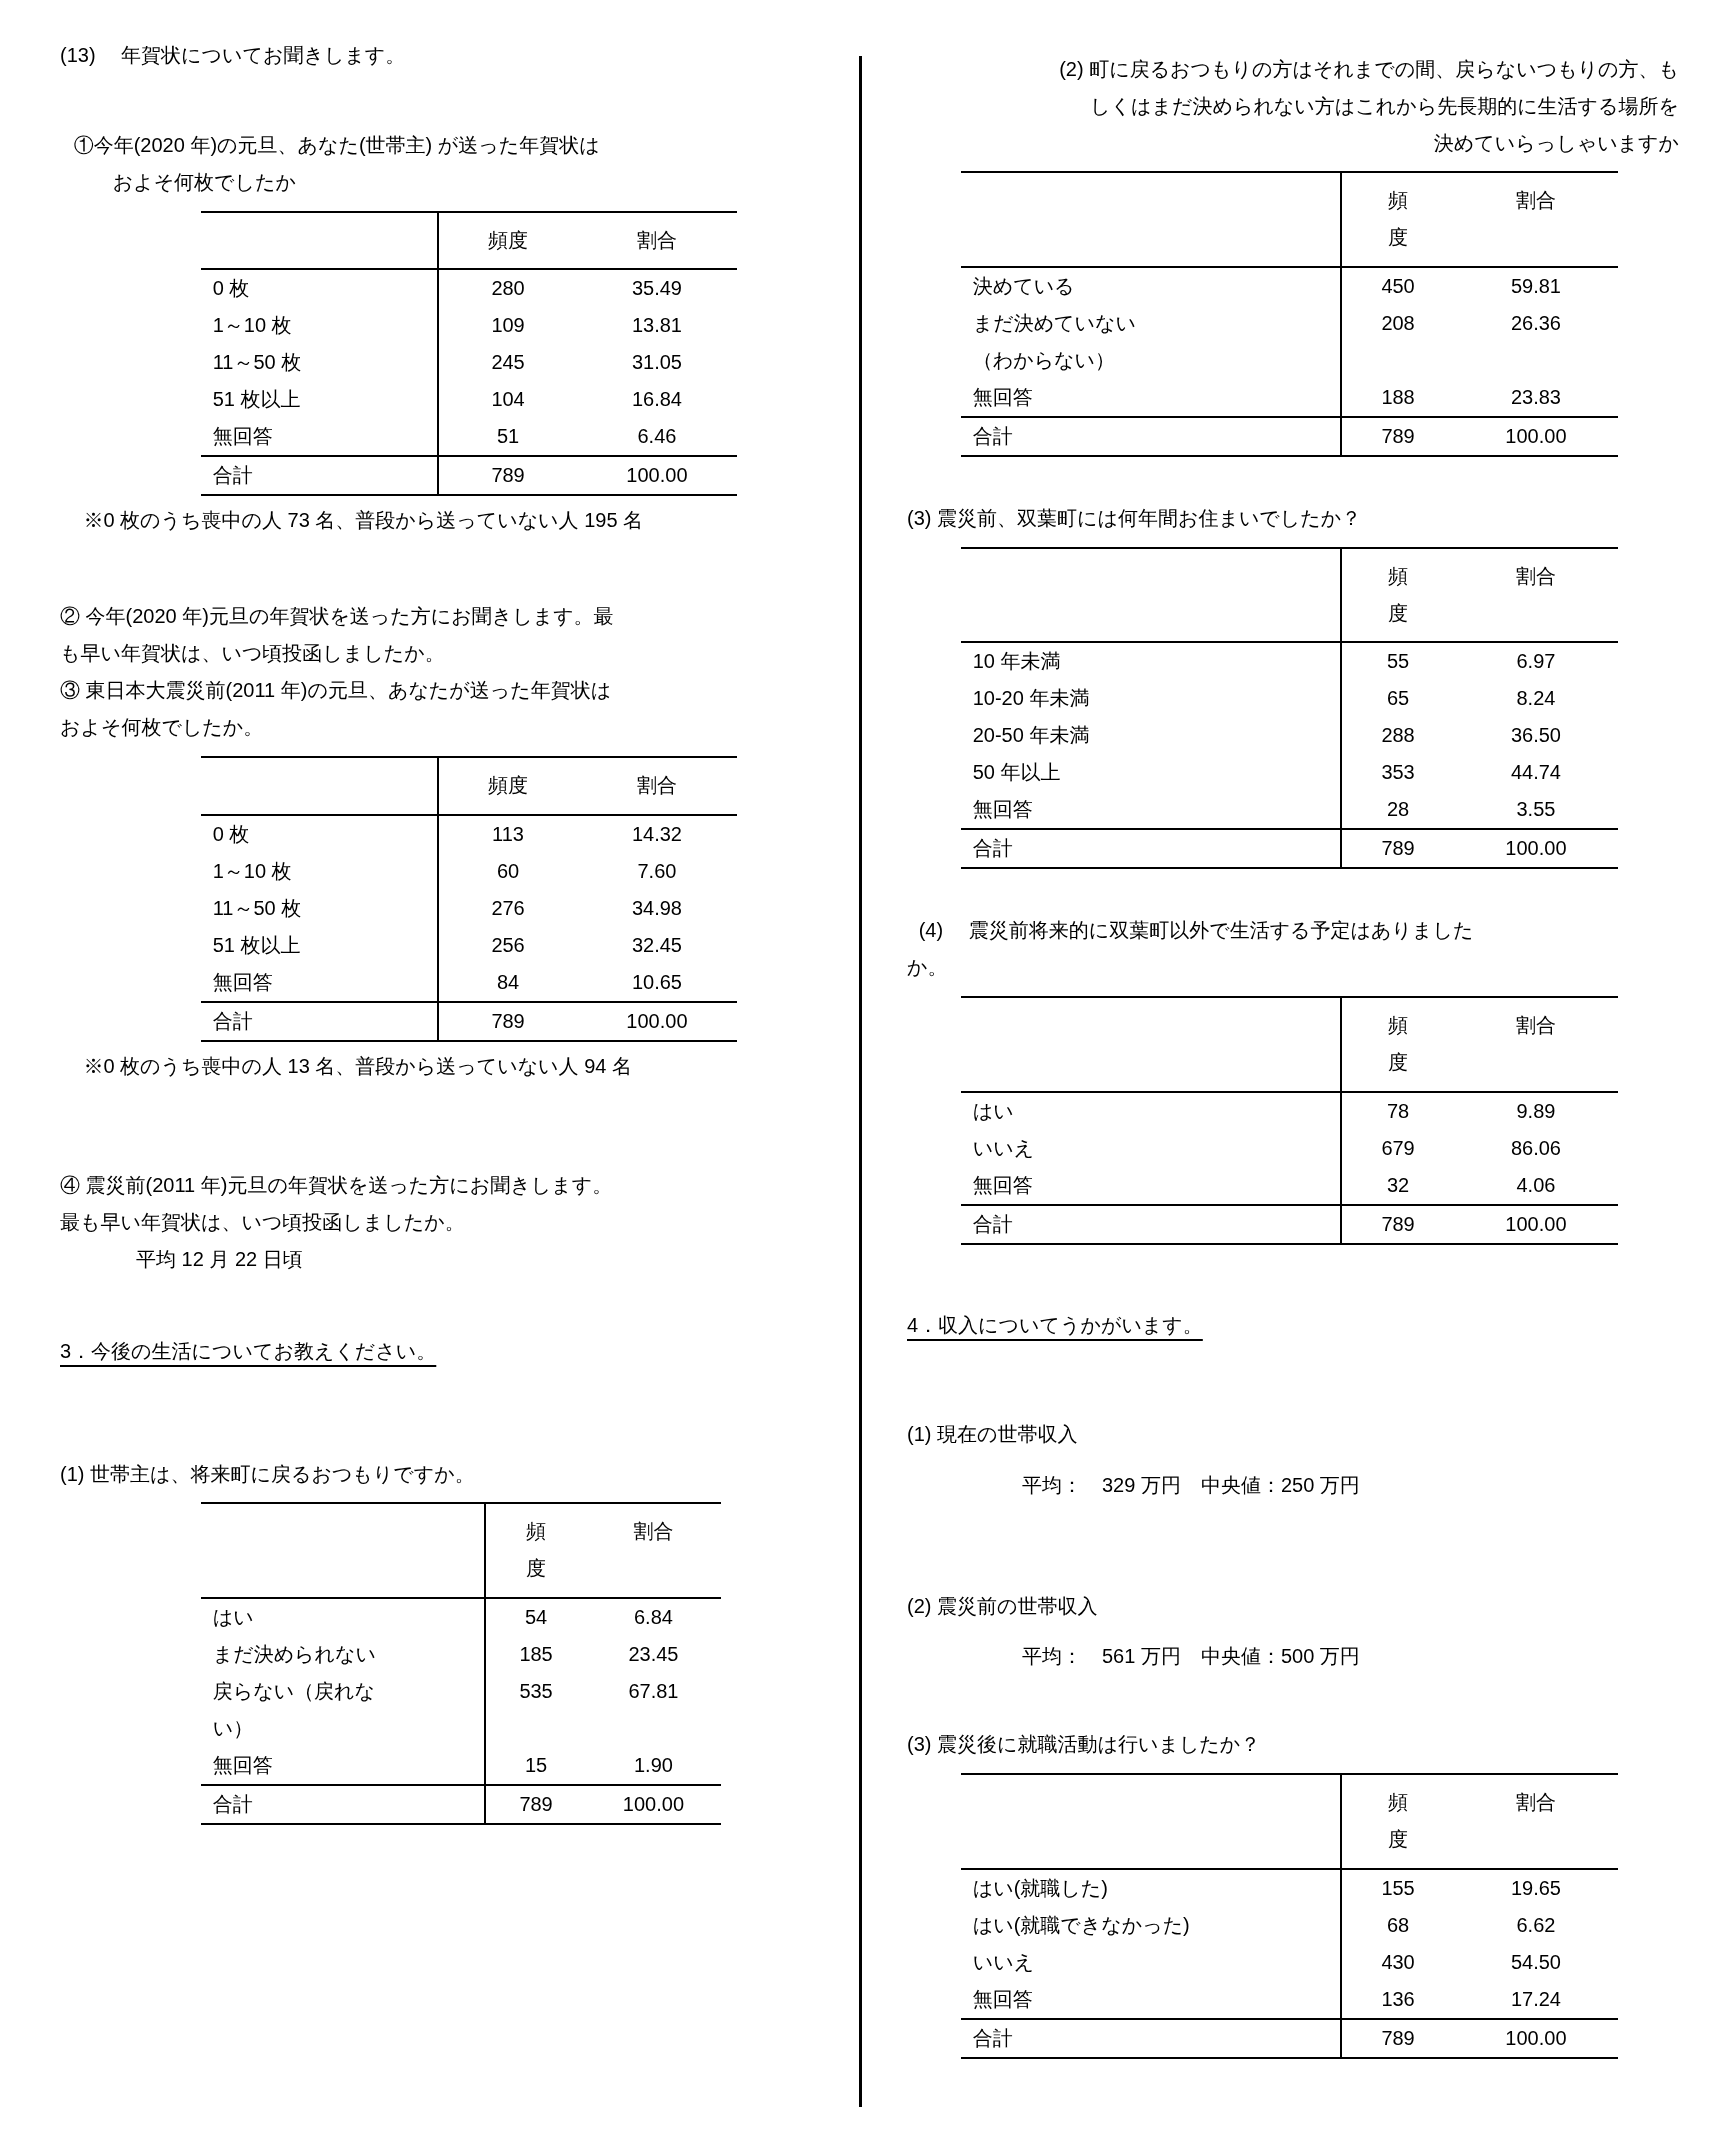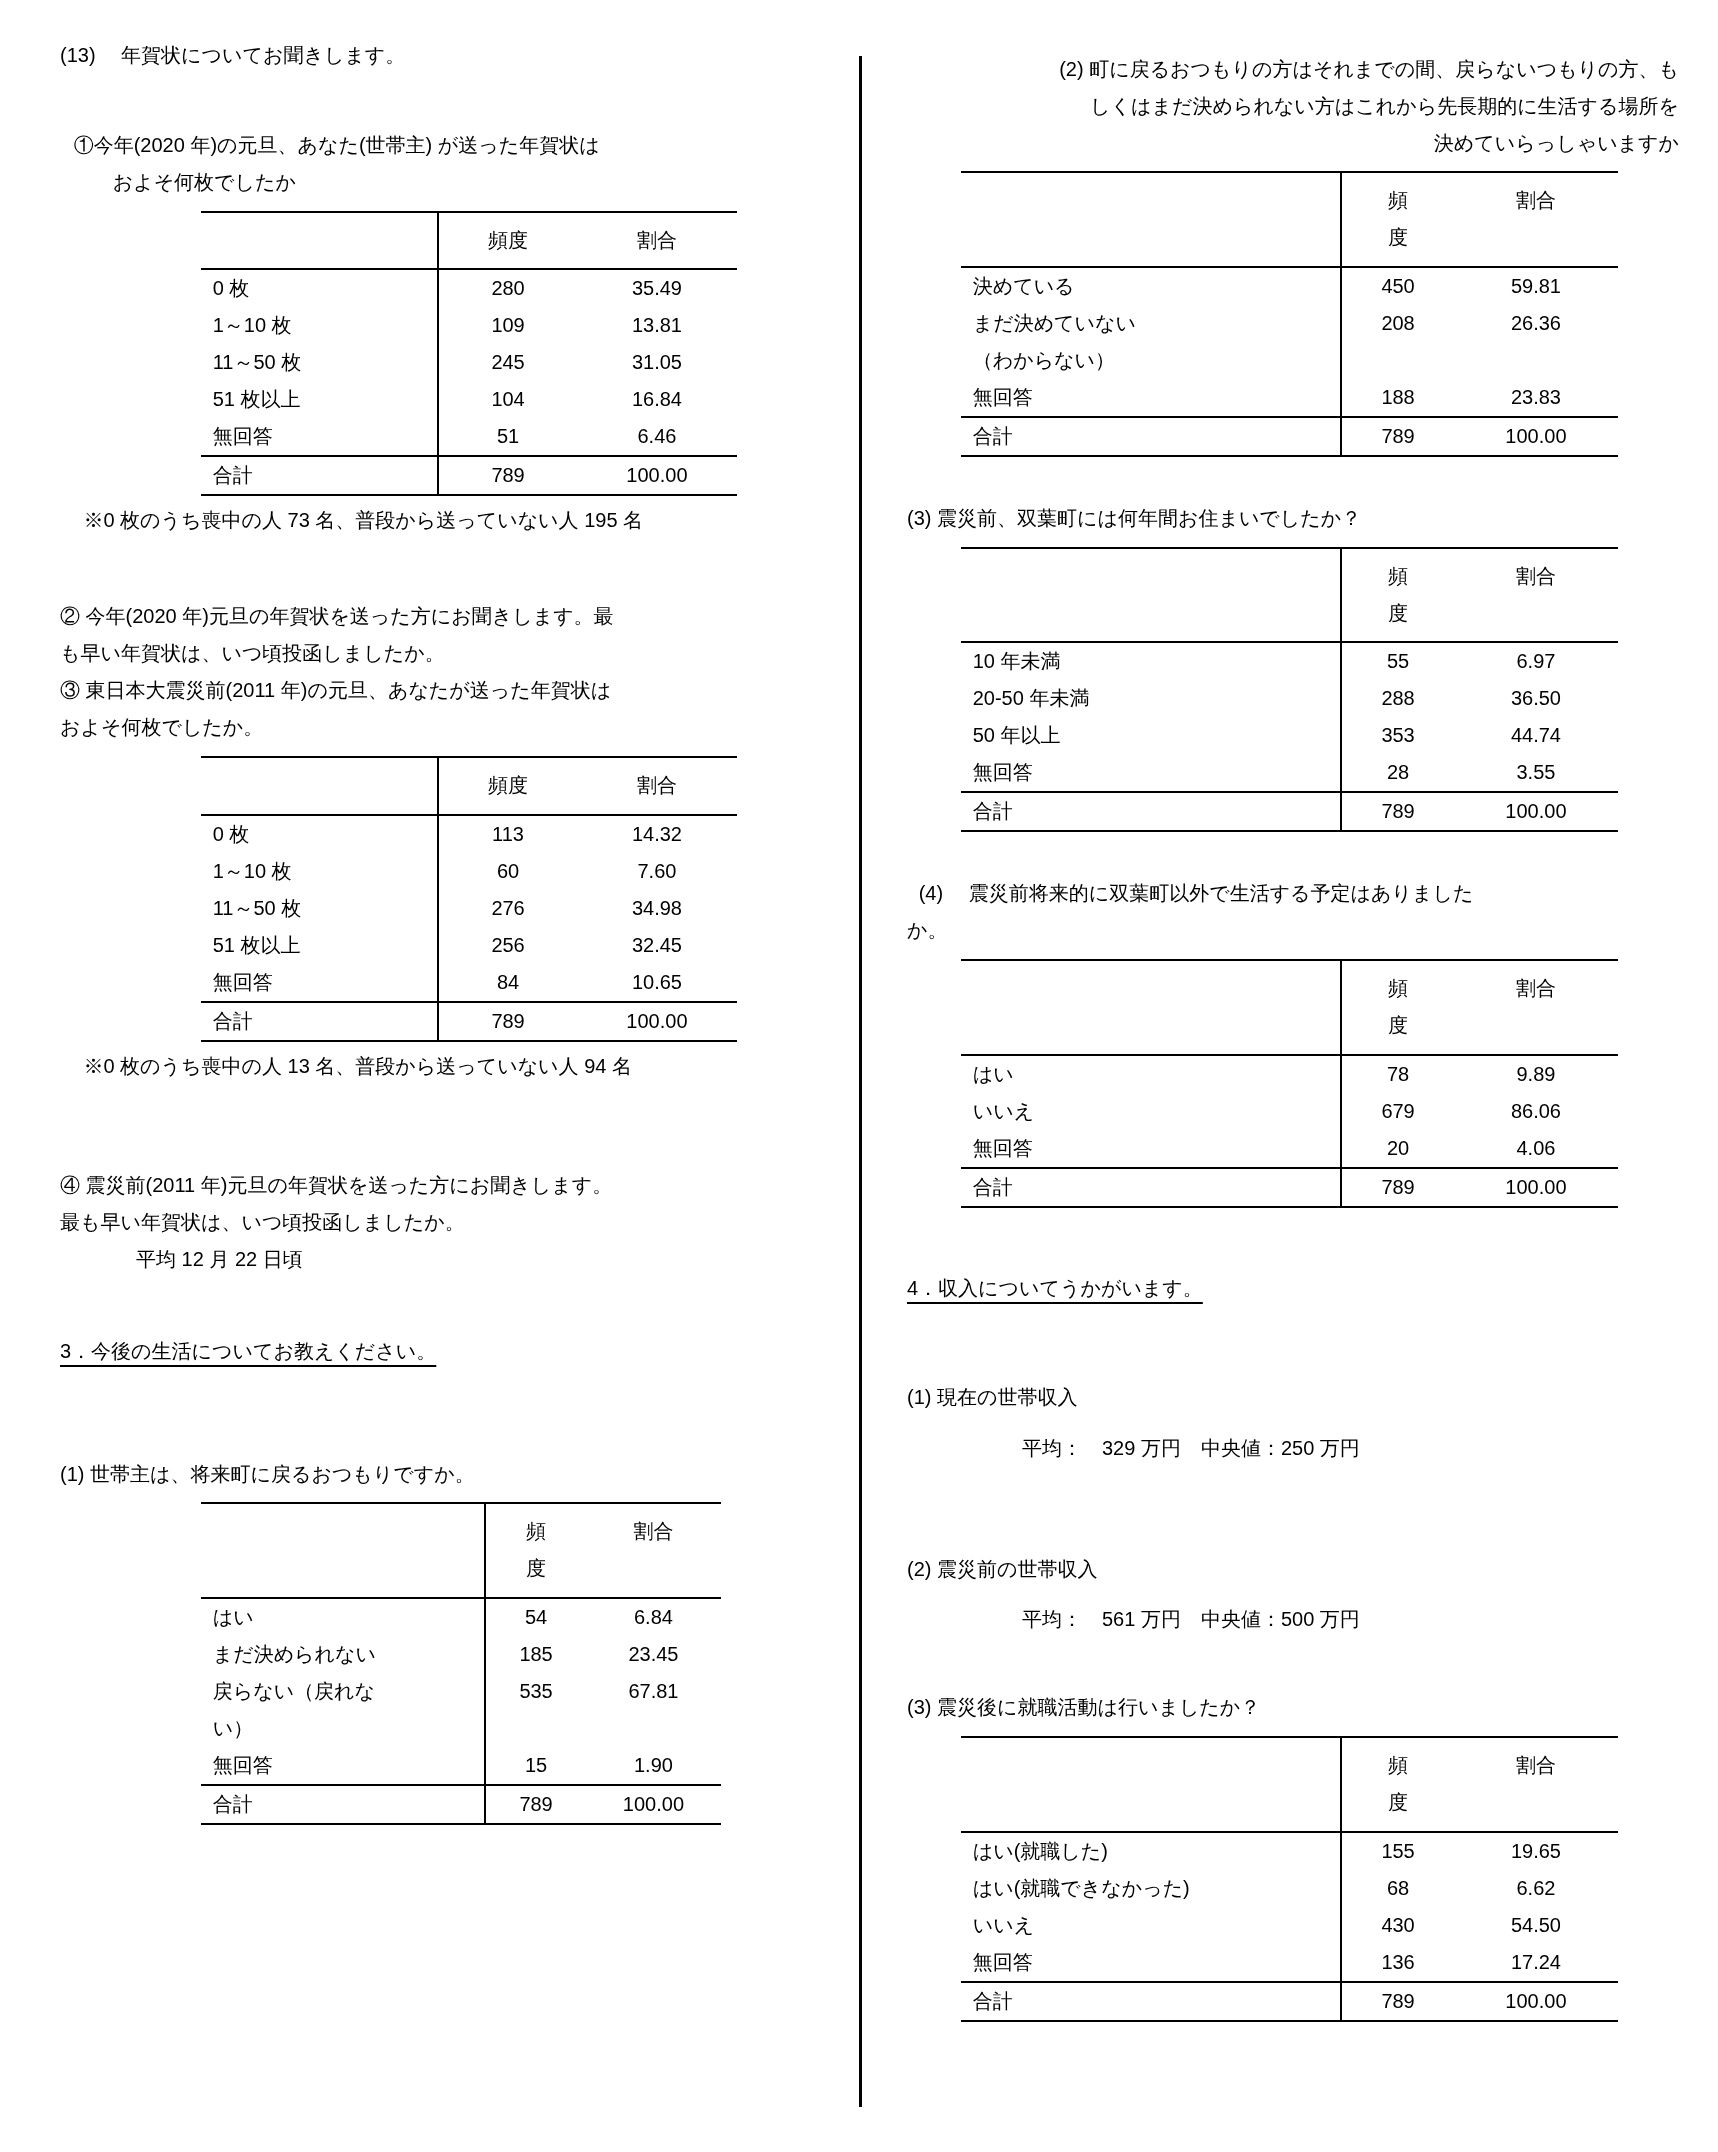--- a/index.html
+++ b/index.html
@@ -269,20 +269,25 @@
           <th class="pct">割合</th>
         </tr>
       </thead>
       <tbody>
           <tr>
             <td class="lbl">10 年未満</td>
             <td class="freq">55</td>
             <td class="pct">6.97</td>
           </tr>
           <tr>
+            <td class="lbl">10-20 年未満</td>
+            <td class="freq">65</td>
+            <td class="pct">8.24</td>
+          </tr>
+          <tr>
             <td class="lbl">20-50 年未満</td>
             <td class="freq">288</td>
             <td class="pct">36.50</td>
           </tr>
           <tr>
             <td class="lbl">50 年以上</td>
             <td class="freq">353</td>
             <td class="pct">44.74</td>
           </tr>
           <tr>
@@ -316,21 +321,21 @@
             <td class="freq">78</td>
             <td class="pct">9.89</td>
           </tr>
           <tr>
             <td class="lbl">いいえ</td>
             <td class="freq">679</td>
             <td class="pct">86.06</td>
           </tr>
           <tr>
             <td class="lbl">無回答</td>
-            <td class="freq">20</td>
+            <td class="freq">32</td>
             <td class="pct">4.06</td>
           </tr>
           <tr class="total-row">
             <td class="lbl">合計</td>
             <td class="freq">789</td>
             <td class="pct">100.00</td>
           </tr>
         </tbody>
     </table>
 

